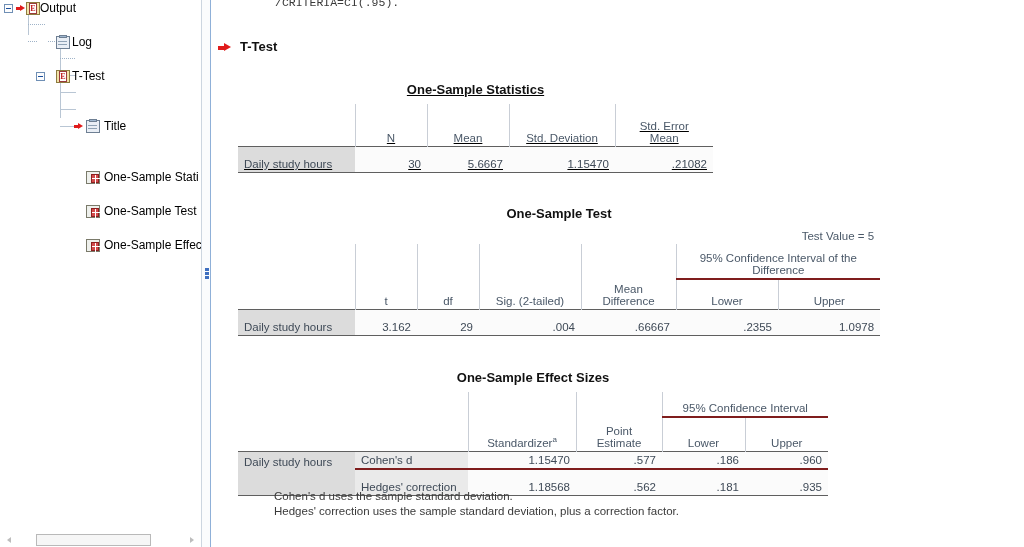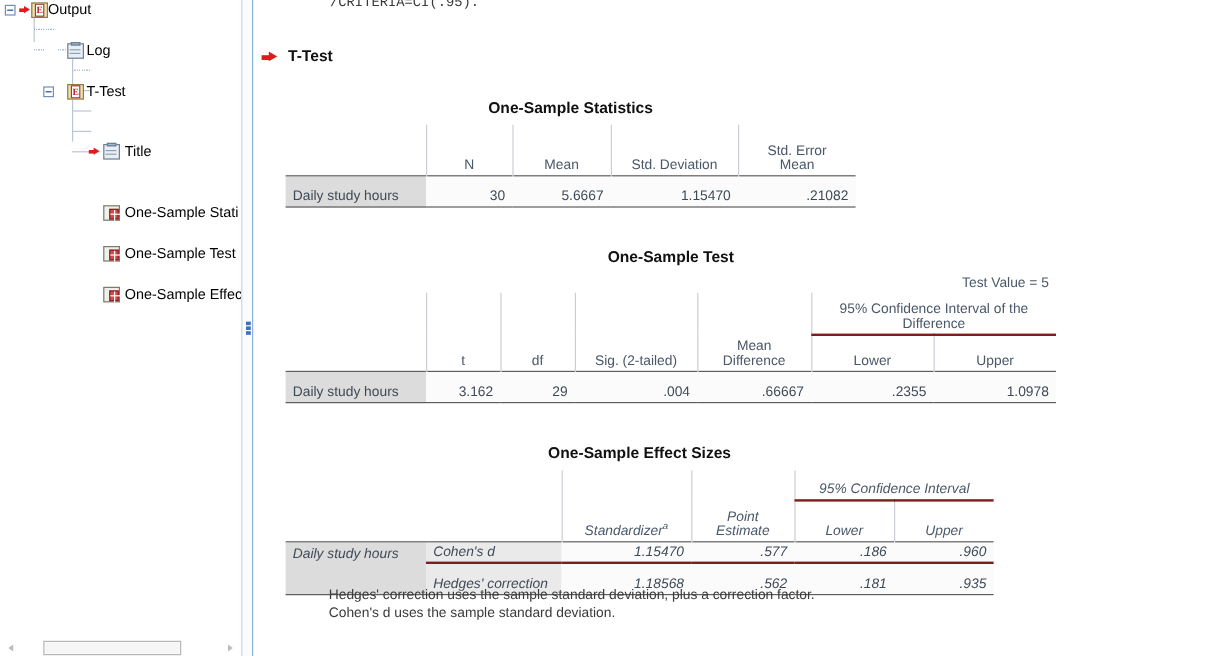--- a/index.html
+++ b/index.html
@@ -272,21 +272,21 @@
 
   <div id="output-pane">
 
     <div class="syntax">/CRITERIA=CI(.95).</div>
 
     <div class="heading" style="top:39px;">
       <span class="ha"></span>
       <span>T-Test</span>
     </div>
 
-    <div class="tblwrap" style="left:26px;top:82px;width:475px;">
+    <div class="tblwrap" style="left:26px;top:82px;width:475px;text-decoration:underline;">
       <div class="tbltitle">One-Sample Statistics</div>
       <table class="piv" style="width:475px;">
         <colgroup>
           <col style="width:117px">
             <col style="width:72px">
             <col style="width:82px">
           <col style="width:106px">
             <col style="width:98px">
         </colgroup>
         <tbody>
@@ -356,21 +356,21 @@
           <td class="num">.66667</td>
           <td class="num">.2355</td>
           <td class="num">1.0978</td>
         </tr>
       </tbody>
         </table>
     </div>
 
     <div class="tblwrap" style="left:26px;top:370px;width:590px;">
       <div class="tbltitle">One-Sample Effect Sizes</div>
-      <table class="piv" style="width:590px;font-style:italic;">
+      <table class="piv" style="width:590px;">
         <colgroup>
           <col style="width:117px">
             <col style="width:113px">
             <col style="width:108px">
           <col style="width:86px">
             <col style="width:83px">
             <col style="width:83px">
         </colgroup>
         <tbody>
             <tr>
@@ -405,18 +405,18 @@
           <td class="num">1.18568</td>
           <td class="num">.562</td>
           <td class="num">.181</td>
           <td class="num">.935</td>
         </tr>
       </tbody>
         </table>
     </div>
 
     <div class="footnote" style="left:51px;top:489px;">
+      <span class="ind">Cohen's d uses the sample standard deviation.</span>
       <span class="ind">Hedges' correction uses the sample standard deviation, plus a correction factor.</span>
-      <span class="ind">Cohen's d uses the sample standard deviation.</span>
     </div>
 
   </div>
 </div>
 
 </body></html>

